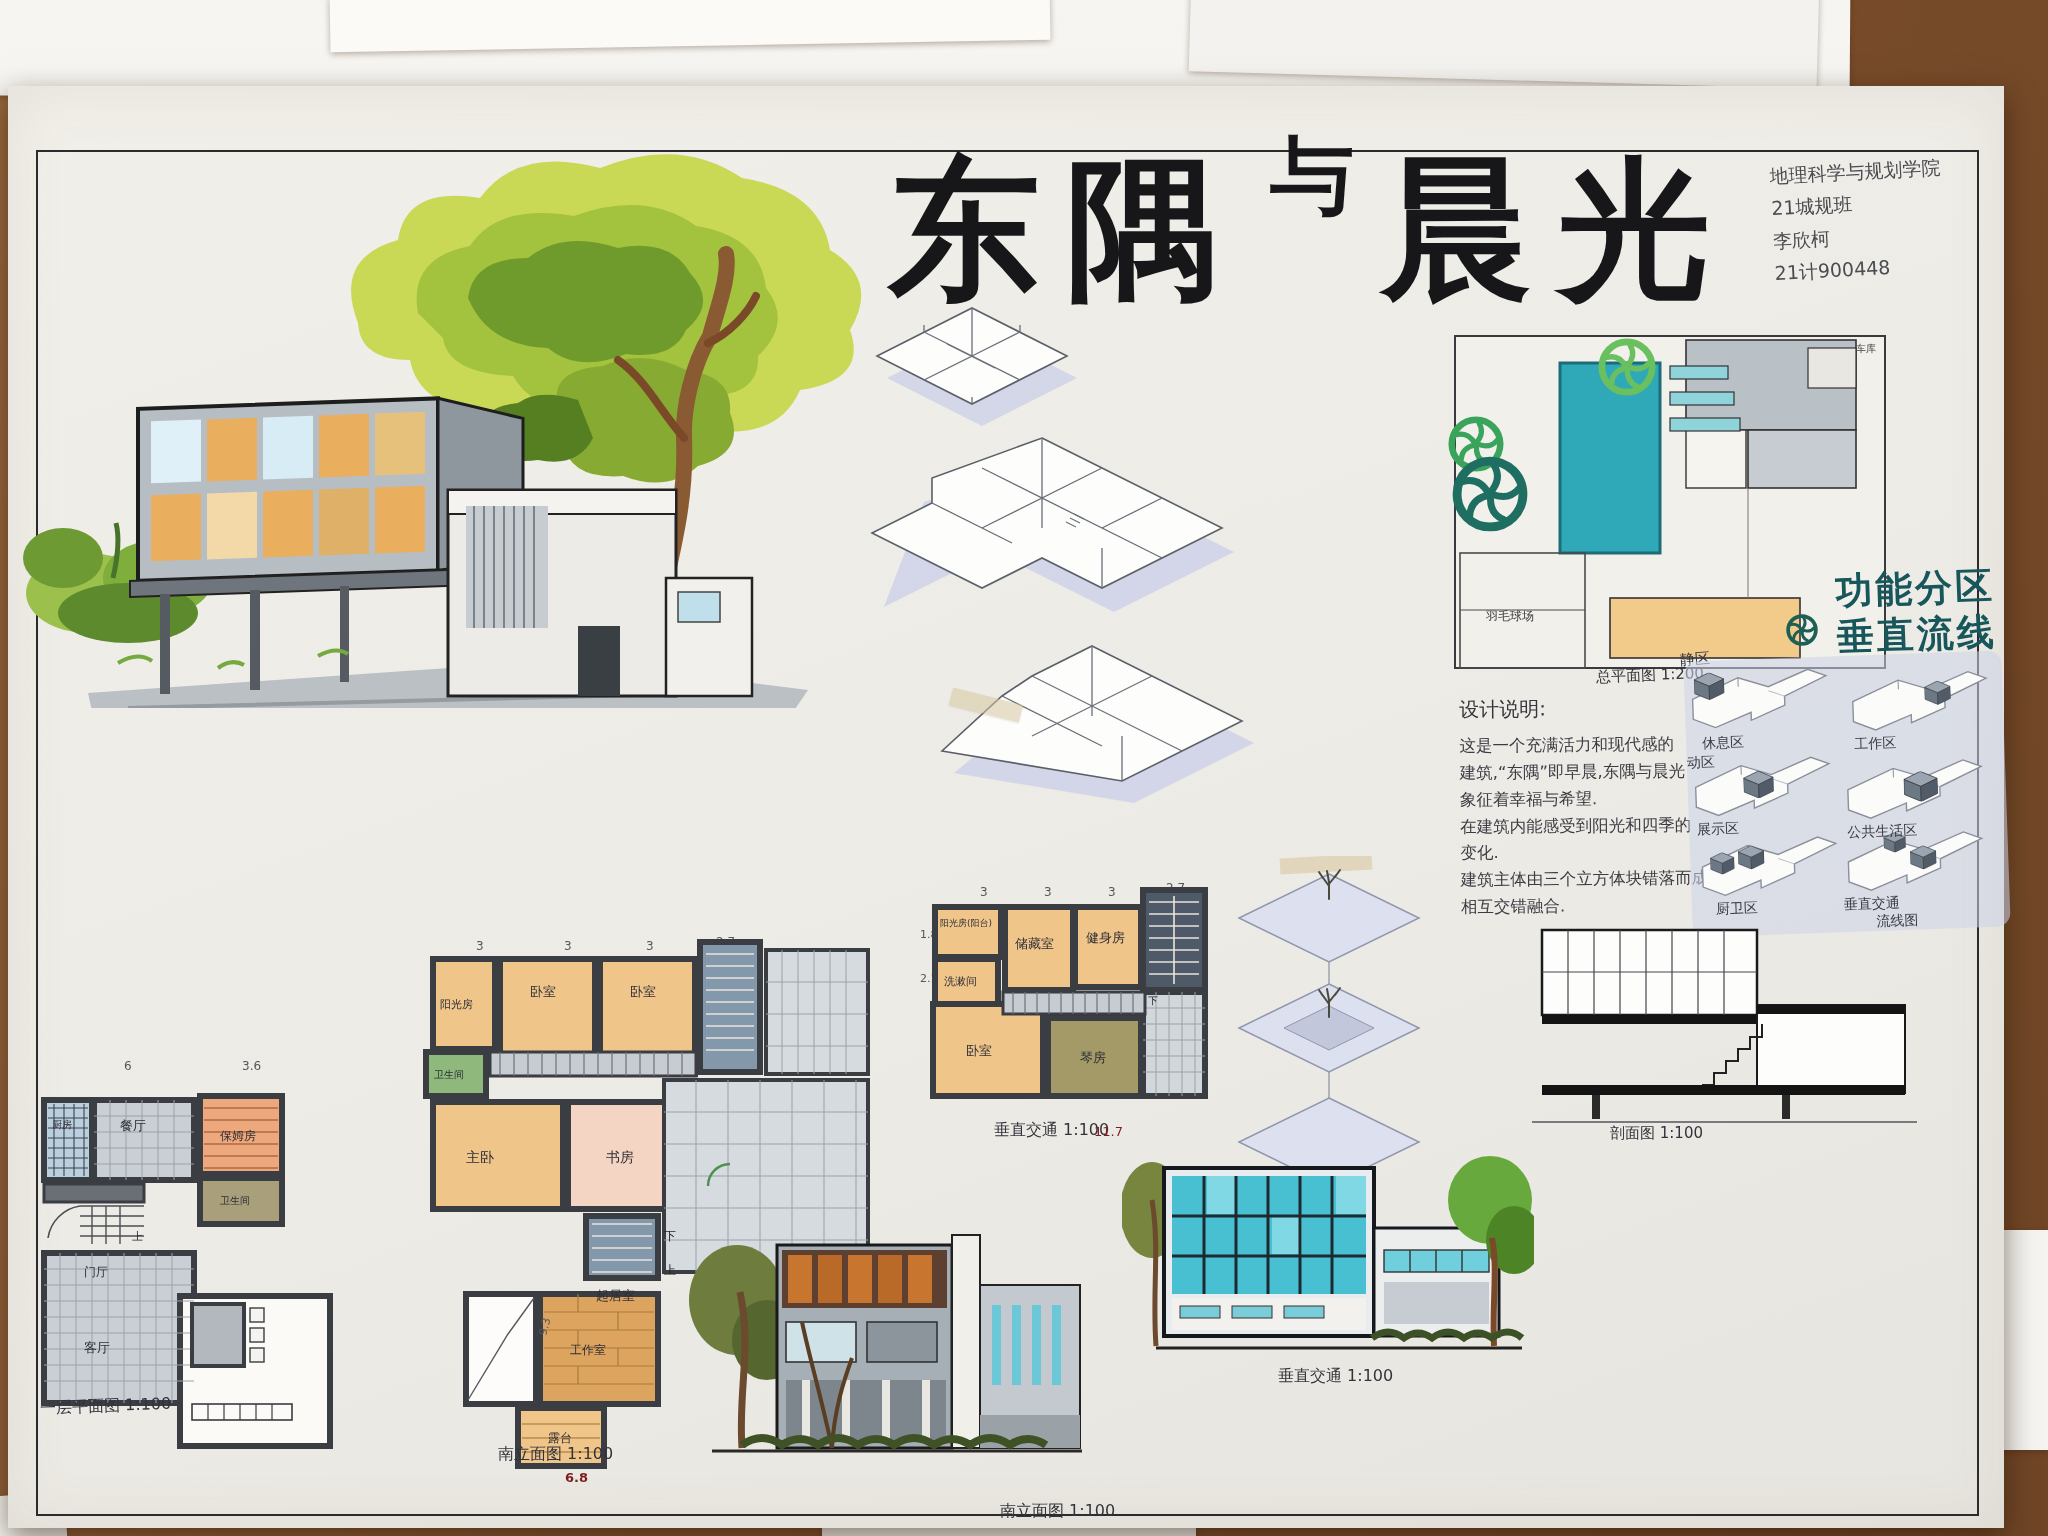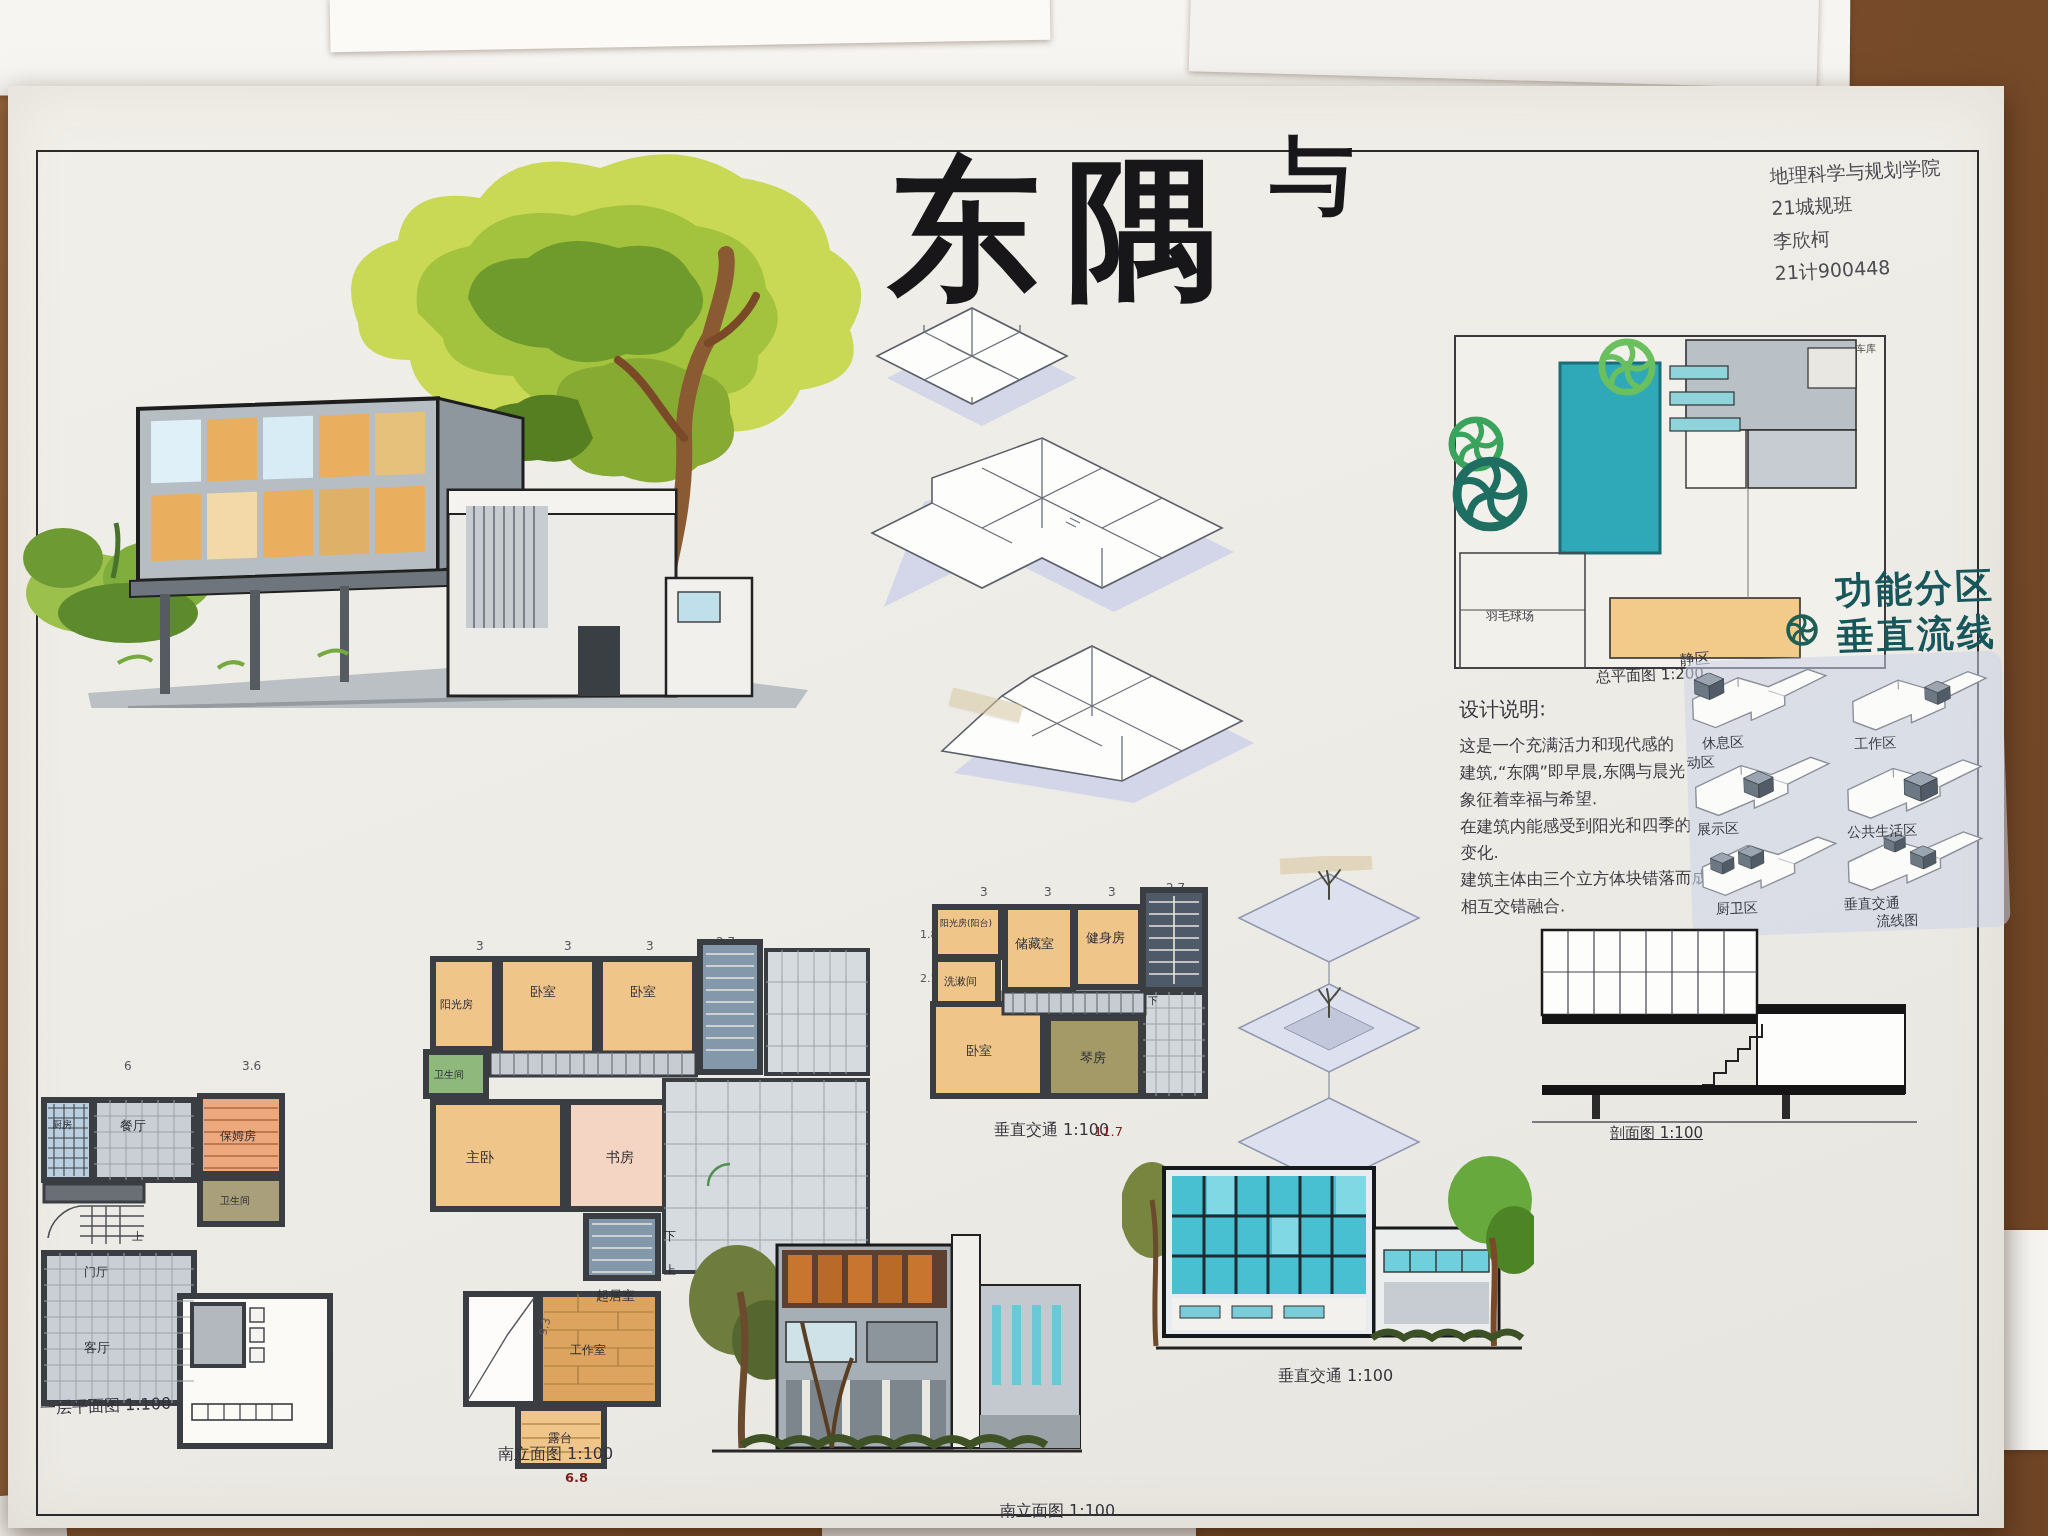--- a/index.html
+++ b/index.html
@@ -136,20 +136,21 @@
       <rect x="560" y="518" width="42" height="70" fill="#3a3f44"></rect>
       <rect x="648" y="470" width="86" height="118" fill="#f1f0ec" stroke="#222" stroke-width="2.5"></rect>
       <rect x="660" y="484" width="42" height="30" fill="#bfe0ea" stroke="#444" stroke-width="1.5"></rect>
     </g>
     <path d="M100,555 q20,-12 34,-2 M300,548 q18,-10 30,-2 M200,560 q14,-10 26,-3" stroke="#76a93e" stroke-width="4" fill="none"></path>
   </svg>
 
   <div class="title-row">
     <span class="t-big">东隅</span>
     <span class="t-small">与</span>
+    <span class="t-big">晨光</span>
   </div>
 
   <div class="credits">
     <div>地理科学与规划学院</div>
     <div>21城规班</div>
     <div>李欣柯</div>
     <div>21计900448</div>
   </div>
 
   <svg class="abs" style="left:852px;top:278px;" width="600" height="570" viewBox="0 0 600 570">
@@ -276,21 +277,21 @@
     <path d="M36,10 V95 M62,10 V95 M88,10 V95 M114,10 V95 M140,10 V95 M166,10 V95 M192,10 V95 M10,52 H225" stroke="#44464c" stroke-width="1.2"></path>
     <rect x="10" y="95" width="215" height="9" fill="#141414"></rect>
     <rect x="225" y="85" width="148" height="88" fill="#fdfdfc" stroke="#1a1a1a" stroke-width="2"></rect>
     <rect x="225" y="85" width="148" height="9" fill="#141414"></rect>
     <path d="M170,165 l12,0 0,-12 12,0 0,-12 12,0 0,-12 12,0 0,-12 12,0 0,-13" fill="none" stroke="#222" stroke-width="2"></path>
     <rect x="10" y="165" width="363" height="10" fill="#141414"></rect>
     <rect x="60" y="175" width="8" height="24" fill="#2a2a2a"></rect>
     <rect x="250" y="175" width="8" height="24" fill="#2a2a2a"></rect>
     <line x1="0" y1="202" x2="385" y2="202" stroke="#55555c" stroke-width="1.4"></line>
   </svg>
-  <div class="lbl" style="left:1610px;top:1116px;text-decoration:underline;">剖面图 1:100</div>
+  <div class="lbl" style="left:1610px;top:1116px;">剖面图 1:100</div>
 
   <svg class="abs" style="left:918px;top:872px;" width="292" height="258" viewBox="0 0 292 258">
     <text x="62" y="16" font-size="12" fill="#55555c">3</text>
     <text x="126" y="16" font-size="12" fill="#55555c">3</text>
     <text x="190" y="16" font-size="12" fill="#55555c">3</text>
     <text x="248" y="12" font-size="12" fill="#55555c">2.7</text>
     <text x="2" y="58" font-size="11" fill="#55555c">1.8</text>
     <text x="2" y="102" font-size="11" fill="#55555c">2.1</text>
     <g stroke="#3a3d42" stroke-width="6">
       <rect x="17" y="27" width="66" height="50" fill="#f0c58a"></rect>

